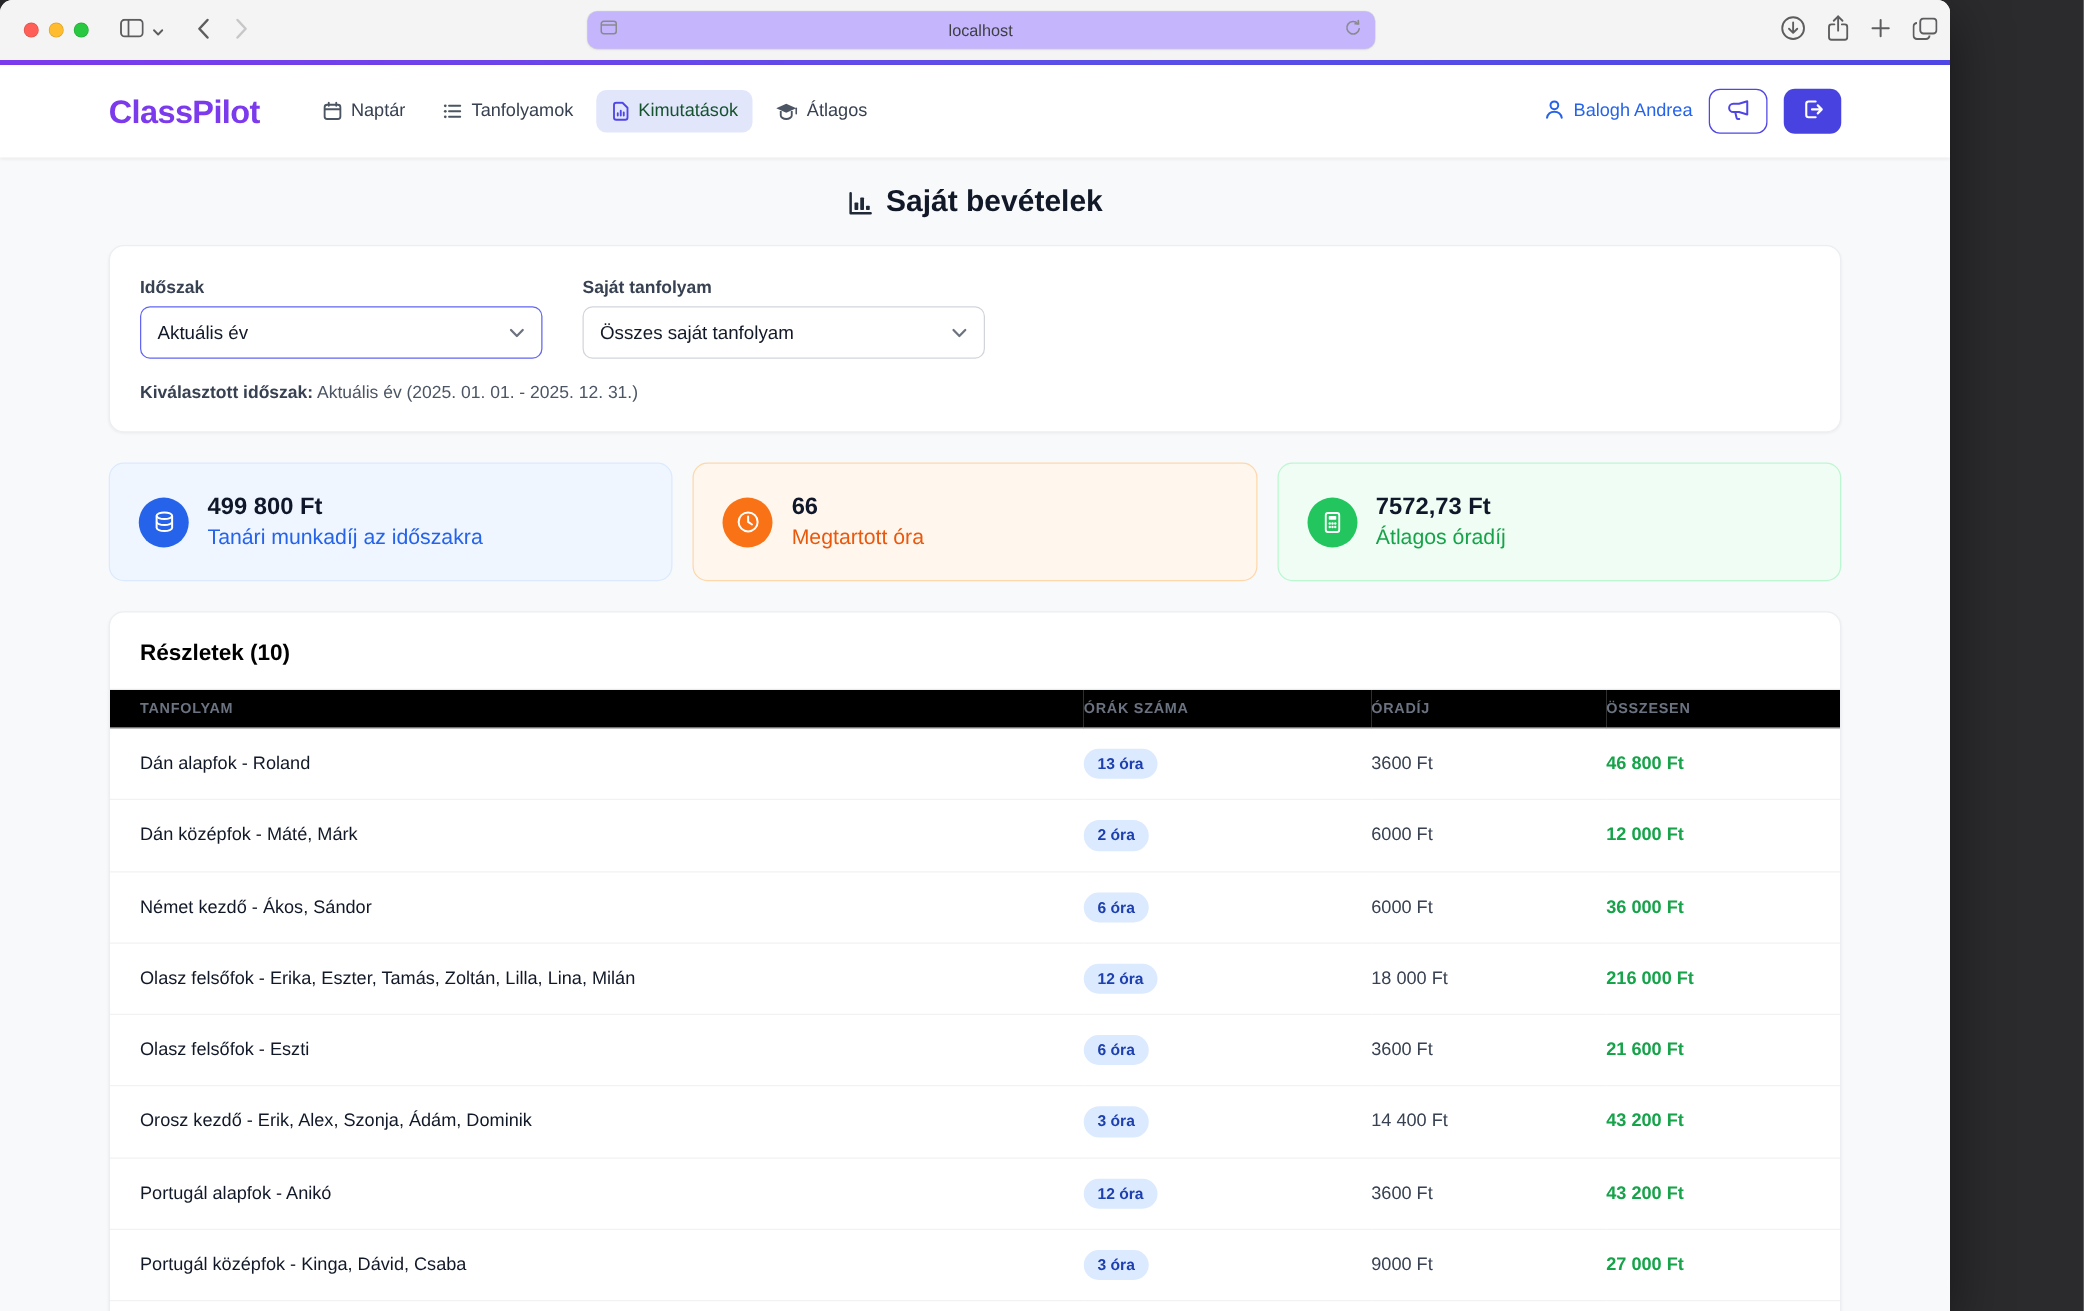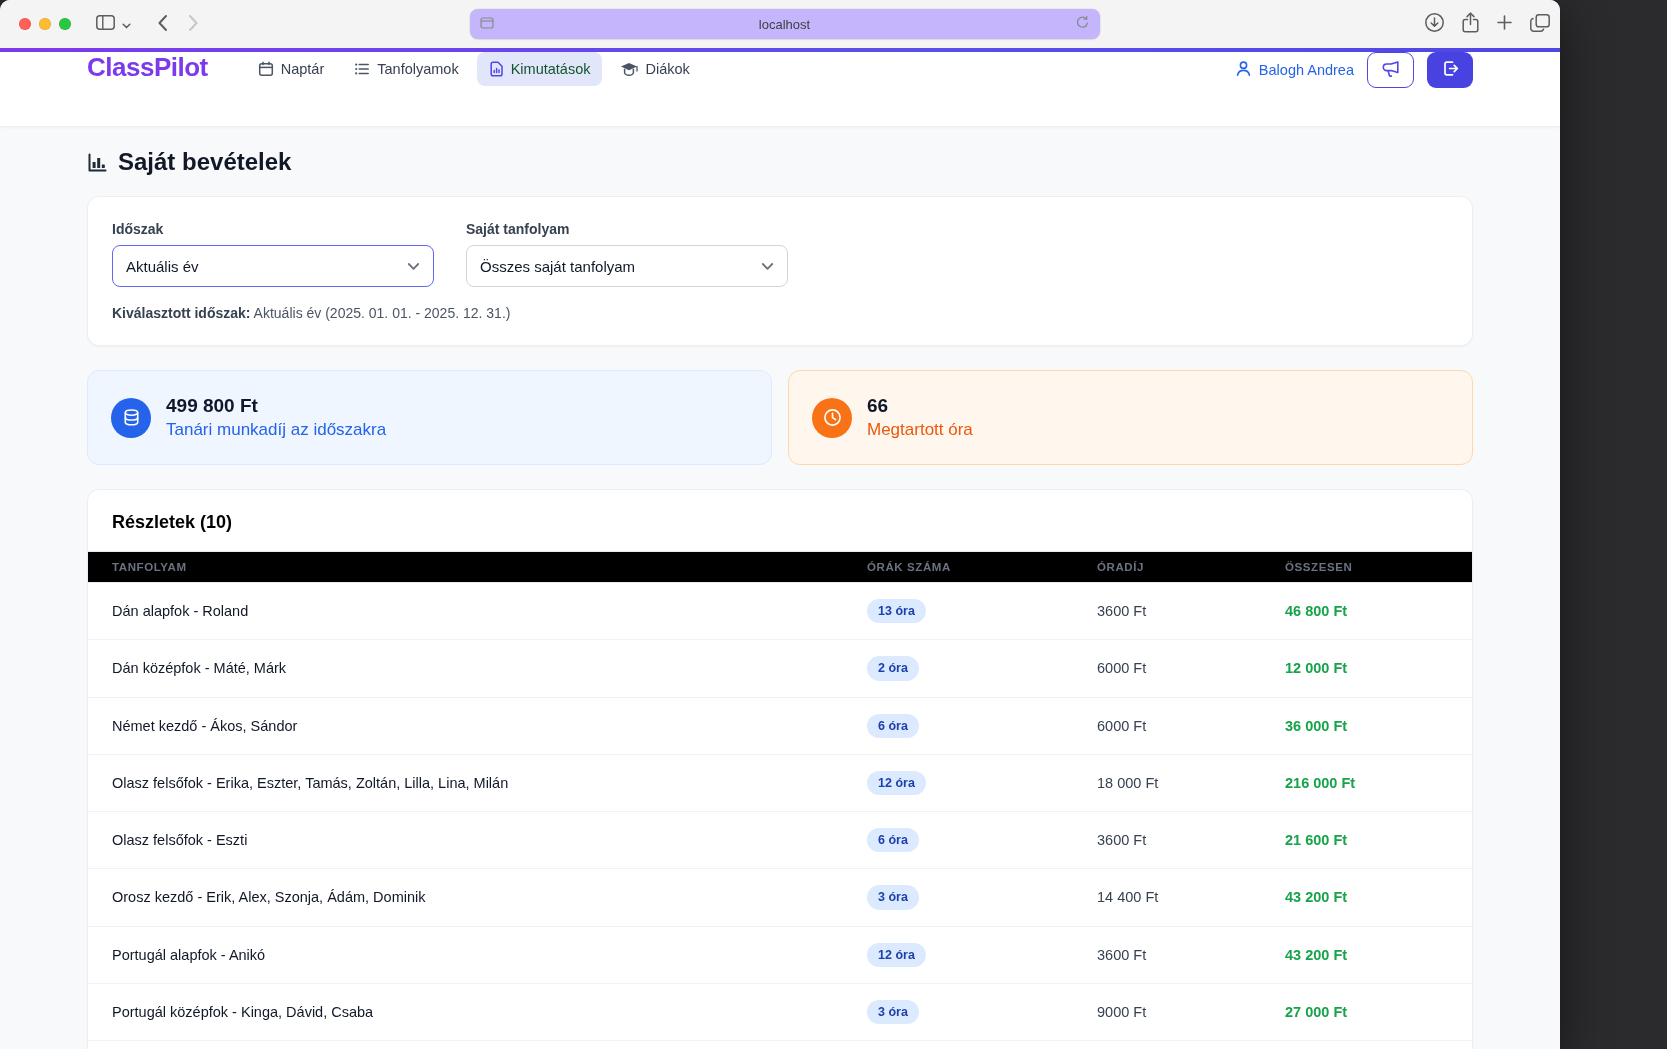--- a/index.html
+++ b/index.html
@@ -31,38 +31,38 @@
     box-shadow:0 0 0 .5px rgba(0,0,0,.09), 0 1px 2px rgba(0,0,0,.07);
   }
   .url-text { flex:1; text-align:center; font-size:13px; color:#3f3f42; }
   .reload { color:#5d5d5f; }
   .chrome-right { position:absolute; right:10px; top:0; height:100%; display:flex; align-items:center; gap:17px; color:#5d5d5f; }
   
   .accent-bar { height:4px; background:linear-gradient(90deg,#7c3aed 0%,#5b4fe8 55%,#4f46e5 100%); }
   
   .app-header { height:74px; background:#fff; box-shadow:0 1px 3px rgba(16,24,40,.07); position:relative; z-index:2; }
   .container { width:1386px; margin:0 auto; }
-  .header-inner { display:flex; align-items:flex-start; height:100%; }
+  .header-inner { display:flex; align-items:center; height:100%; }
   .logo { font-size:26px; font-weight:800; color:#7c3aed; letter-spacing:-.5px; cursor:pointer; }
   .main-nav { display:flex; gap:6px; margin-left:38px; }
   .nav-item { display:flex; align-items:center; gap:7px; padding:9px 12px; border-radius:8px;
     font-size:14.5px; font-weight:500; color:#374151; cursor:pointer; }
   .nav-item .ic { color:#4b5563; display:flex; }
   .nav-item.active { background:#e2e6fb; color:#14532d; }
   .nav-item.active .ic { color:#4f46e5; }
   .header-right { margin-left:auto; display:flex; align-items:center; gap:13px; }
   .user-chip { display:flex; align-items:center; gap:7px; color:#2563eb; font-size:14.5px; font-weight:500; cursor:pointer; }
   .btn-ghost { width:47px; height:36px; border:1.5px solid #4f46e5; border-radius:9px; background:#fff;
     color:#4f46e5; display:flex; align-items:center; justify-content:center; cursor:pointer; }
   .btn-primary { width:46px; height:36px; border:none; border-radius:9px; background:#4843e0;
     color:#fff; display:flex; align-items:center; justify-content:center; cursor:pointer; }
   
   .main { background:#f8f9fa; height:923px; overflow:hidden; }
   .page-title { display:flex; align-items:center; gap:10px; margin:22px 0 20px;
-    font-size:24px; font-weight:800; color:#111827; }
+    font-size:24px; font-weight:800; color:#111827;justify-content:center; }
   .page-title .ic { color:#1f2937; display:flex; }
   .card { background:#fff; border:1px solid #eceef1; border-radius:12px; box-shadow:0 1px 2px rgba(16,24,40,.04); }
   .filter-card { padding:24px; }
   .filter-row { display:flex; gap:32px; }
   .filter-group label { display:block; font-size:14px; font-weight:600; color:#374151; margin-bottom:8px; }
   .select { width:322px; height:42px; border:1px solid #d1d5db; border-radius:8px; background:#fff;
     display:flex; align-items:center; justify-content:space-between; padding:0 13px;
     font-size:15px; color:#111827; cursor:pointer; }
   .select .chev { color:#6b7280; display:flex; }
   .select.focused { border:1.5px solid #6366f1; }
@@ -223,21 +223,21 @@
           <span>Kimutatások</span>
         </a>
         <a class="nav-item">
           <span class="ic">
             <svg width="18" height="15" viewBox="0 0 18 15">
                   <path d="M9 1 L17 4.6 L9 8.2 L1 4.6 Z" fill="currentColor"></path>
                   <path d="M4.6 6.8 V10.4 C4.6 11.8 6.6 13.2 9 13.2 C11.4 13.2 13.4 11.8 13.4 10.4 V6.8" fill="none" stroke="currentColor" stroke-width="1.5"></path>
                   <path d="M17 4.6 V9" stroke="currentColor" stroke-width="1.3" stroke-linecap="round"></path>
                 </svg>
           </span>
-          <span>Diákok</span>
+          <span>Átlagos</span>
         </a>
       </nav>
       <div class="header-right">
         <div class="user-chip">
           <span>
             <svg width="17" height="17" viewBox="0 0 17 17">
                   <circle cx="8.5" cy="5.2" r="3.1" fill="none" stroke="currentColor" stroke-width="1.6"></circle>
                   <path d="M2.6 15.2 C3.3 11.9 5.5 10.4 8.5 10.4 C11.5 10.4 13.7 11.9 14.4 15.2" fill="none" stroke="currentColor" stroke-width="1.6" stroke-linecap="round"></path>
                 </svg>
           </span>
@@ -322,20 +322,38 @@
         <div class="stat-card stat-orange">
           <div class="stat-icon si-orange">
             <svg width="19" height="19" viewBox="0 0 19 19">
                   <circle cx="9.5" cy="9.5" r="7.6" fill="none" stroke="currentColor" stroke-width="1.6"></circle>
                   <path d="M9.5 5.2 V9.5 L12.6 11.6" fill="none" stroke="currentColor" stroke-width="1.6" stroke-linecap="round" stroke-linejoin="round"></path>
                 </svg>
           </div>
           <div>
             <div class="stat-value">66</div>
             <div class="stat-label sl-orange">Megtartott óra</div>
+          </div>
+        </div>
+        <div class="stat-card stat-green">
+          <div class="stat-icon si-green">
+            <svg width="18" height="18" viewBox="0 0 18 18">
+                  <rect x="3.6" y="1.4" width="10.8" height="15.2" rx="1.8" fill="none" stroke="currentColor" stroke-width="1.5"></rect>
+                  <rect x="6" y="3.8" width="6" height="3" rx="0.6" fill="currentColor"></rect>
+                  <circle cx="6.8" cy="9.8" r="0.95" fill="currentColor"></circle>
+                  <circle cx="9" cy="9.8" r="0.95" fill="currentColor"></circle>
+                  <circle cx="11.2" cy="9.8" r="0.95" fill="currentColor"></circle>
+                  <circle cx="6.8" cy="12.6" r="0.95" fill="currentColor"></circle>
+                  <circle cx="9" cy="12.6" r="0.95" fill="currentColor"></circle>
+                  <circle cx="11.2" cy="12.6" r="0.95" fill="currentColor"></circle>
+                </svg>
+          </div>
+          <div>
+            <div class="stat-value">7572,73 Ft</div>
+            <div class="stat-label sl-green">Átlagos óradíj</div>
           </div>
         </div>
       </section>
 
       <section class="card table-card">
         <div class="table-title">Részletek (10)</div>
         <table>
           <colgroup>
                 <col style="width:779px">
                 <col style="width:230px">

